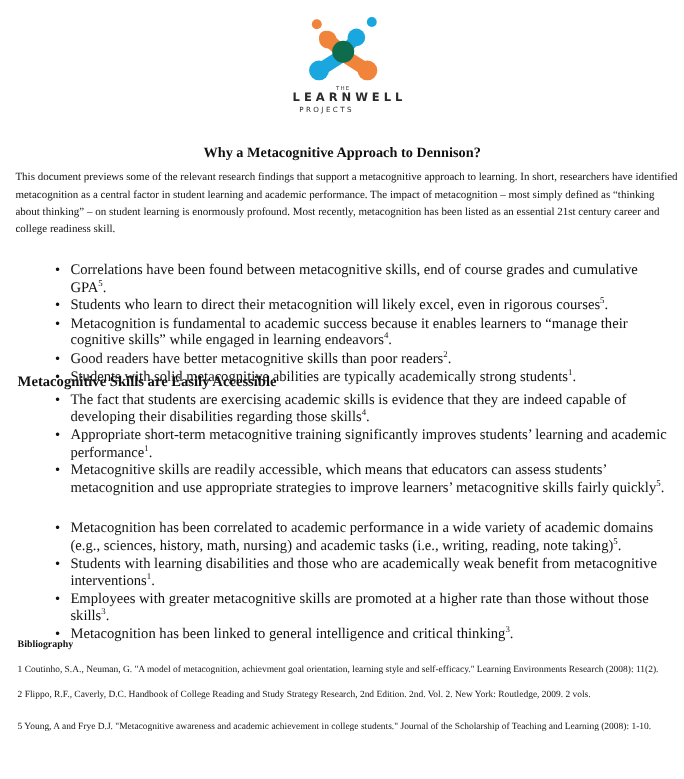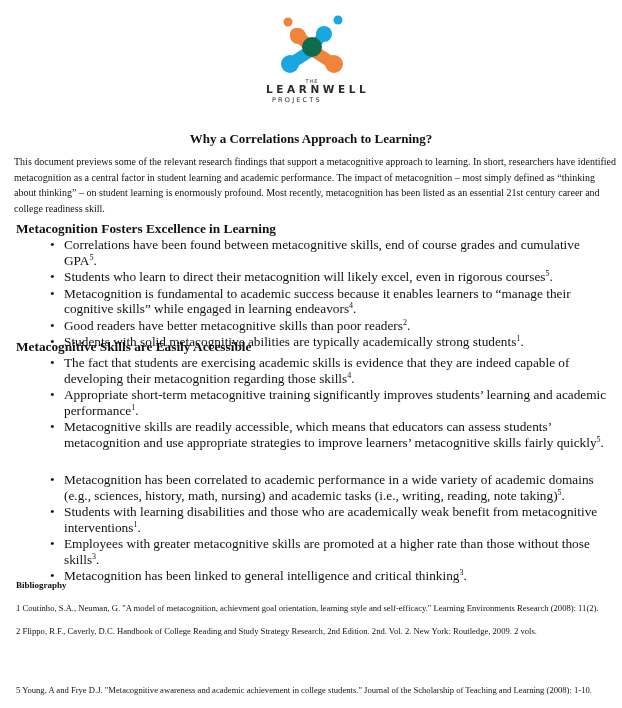--- a/index.html
+++ b/index.html
@@ -42,45 +42,44 @@
       <line x1="34" y1="38" x2="56" y2="52" stroke="#f0843a" stroke-width="12" stroke-linecap="round"></line>
       <circle cx="56" cy="52" r="9" fill="#f0843a"></circle>
 
       <circle cx="34" cy="35" r="10" fill="#0e6b4b"></circle>
     </svg>
     <div class="the">THE</div>
     <div class="name">LEARNWELL</div>
     <div class="sub">PROJECTS</div>
   </div>
 
-  <div class="title">Why a Correlations Approach to Learning?</div>
+  <div class="title">Why a Metacognitive Approach to Dennison?</div>
 
   <div class="intro">This document previews some of the relevant research findings that support a metacognitive approach to learning.  In short, researchers have identified metacognition as a central factor in student learning and academic performance. The impact of metacognition – most simply defined as “thinking about thinking” – on student learning is enormously profound. Most recently, metacognition has been listed as an essential 21st century career and college readiness skill.</div>
 
-  <div class="h" style="top:221px;">Metacognition Fosters Excellence in Learning</div>
   <ul class="b" style="top:237px;">
     <li><span class="dot">•</span><span>Correlations have been found between metacognitive skills, end of course grades and cumulative GPA</span><sup>5</sup><span>.</span></li>
     <li><span class="dot">•</span><span>Students who learn to direct their metacognition will likely excel, even in rigorous courses</span><sup>5</sup><span>.</span></li>
     <li><span class="dot">•</span><span>Metacognition is fundamental to academic success because it enables learners to “manage their cognitive skills” while engaged in learning endeavors</span><sup>4</sup><span>.</span></li>
     <li><span class="dot">•</span><span>Good readers have better metacognitive skills than poor readers</span><sup>2</sup><span>.</span></li>
     <li><span class="dot">•</span><span>Students with solid metacognitive abilities are typically academically strong students</span><sup>1</sup><span>.</span></li>
   </ul>
 
   <div class="h" style="top:339px;">Metacognitive Skills are Easily Accessible</div>
   <ul class="b" style="top:355px;">
-    <li><span class="dot">•</span><span>The fact that students are exercising academic skills is evidence that they are indeed capable of developing their metacognition regarding those skills</span><sup>4</sup><span>.</span></li>
+    <li><span class="dot">•</span><span>The fact that students are exercising academic skills is evidence that they are indeed capable of developing their disabilities regarding those skills</span><sup>4</sup><span>.</span></li>
     <li><span class="dot">•</span><span>Appropriate short-term metacognitive training significantly improves students’ learning and academic performance</span><sup>1</sup><span>.</span></li>
     <li><span class="dot">•</span><span>Metacognitive skills are readily accessible, which means that educators can assess students’ metacognition and use appropriate strategies to improve learners’ metacognitive skills fairly quickly</span><sup>5</sup><span>.</span></li>
   </ul>
 
   <ul class="b" style="top:472px;">
     <li><span class="dot">•</span><span>Metacognition has been correlated to academic performance in a wide variety of academic domains (e.g., sciences, history, math, nursing) and academic tasks (i.e., writing, reading, note taking)</span><sup>5</sup><span>.</span></li>
     <li><span class="dot">•</span><span>Students with learning disabilities and those who are academically weak benefit from metacognitive interventions</span><sup>1</sup><span>.</span></li>
     <li><span class="dot">•</span><span>Employees with greater metacognitive skills are promoted at a higher rate than those without those skills</span><sup>3</sup><span>.</span></li>
     <li><span class="dot">•</span><span>Metacognition has been linked to general intelligence and critical thinking</span><sup>3</sup><span>.</span></li>
   </ul>
 
   <div class="bib-h">Bibliography</div>
   <div class="bib" style="top:603px;">1 Coutinho, S.A., Neuman, G. "A model of metacognition, achievment goal orientation, learning style and self-efficacy." Learning Environments Research (2008): 11(2).</div>
   <div class="bib" style="top:626px;">2 Flippo, R.F., Caverly, D.C. Handbook of College Reading and Study Strategy Research, 2nd Edition. 2nd. Vol. 2. New York: Routledge, 2009. 2 vols.</div>
-  <div class="bib" style="top:685px;">5 Young, A and Frye D.J. "Metacognitive awareness and academic achievement in college students." Journal of the Scholarship of Teaching and Learning (2008): 1-10.</div>
+  <div class="bib" style="top:655px;">5 Young, A and Frye D.J. "Metacognitive awareness and academic achievement in college students." Journal of the Scholarship of Teaching and Learning (2008): 1-10.</div>
 
 </div>
 
 </body></html>

